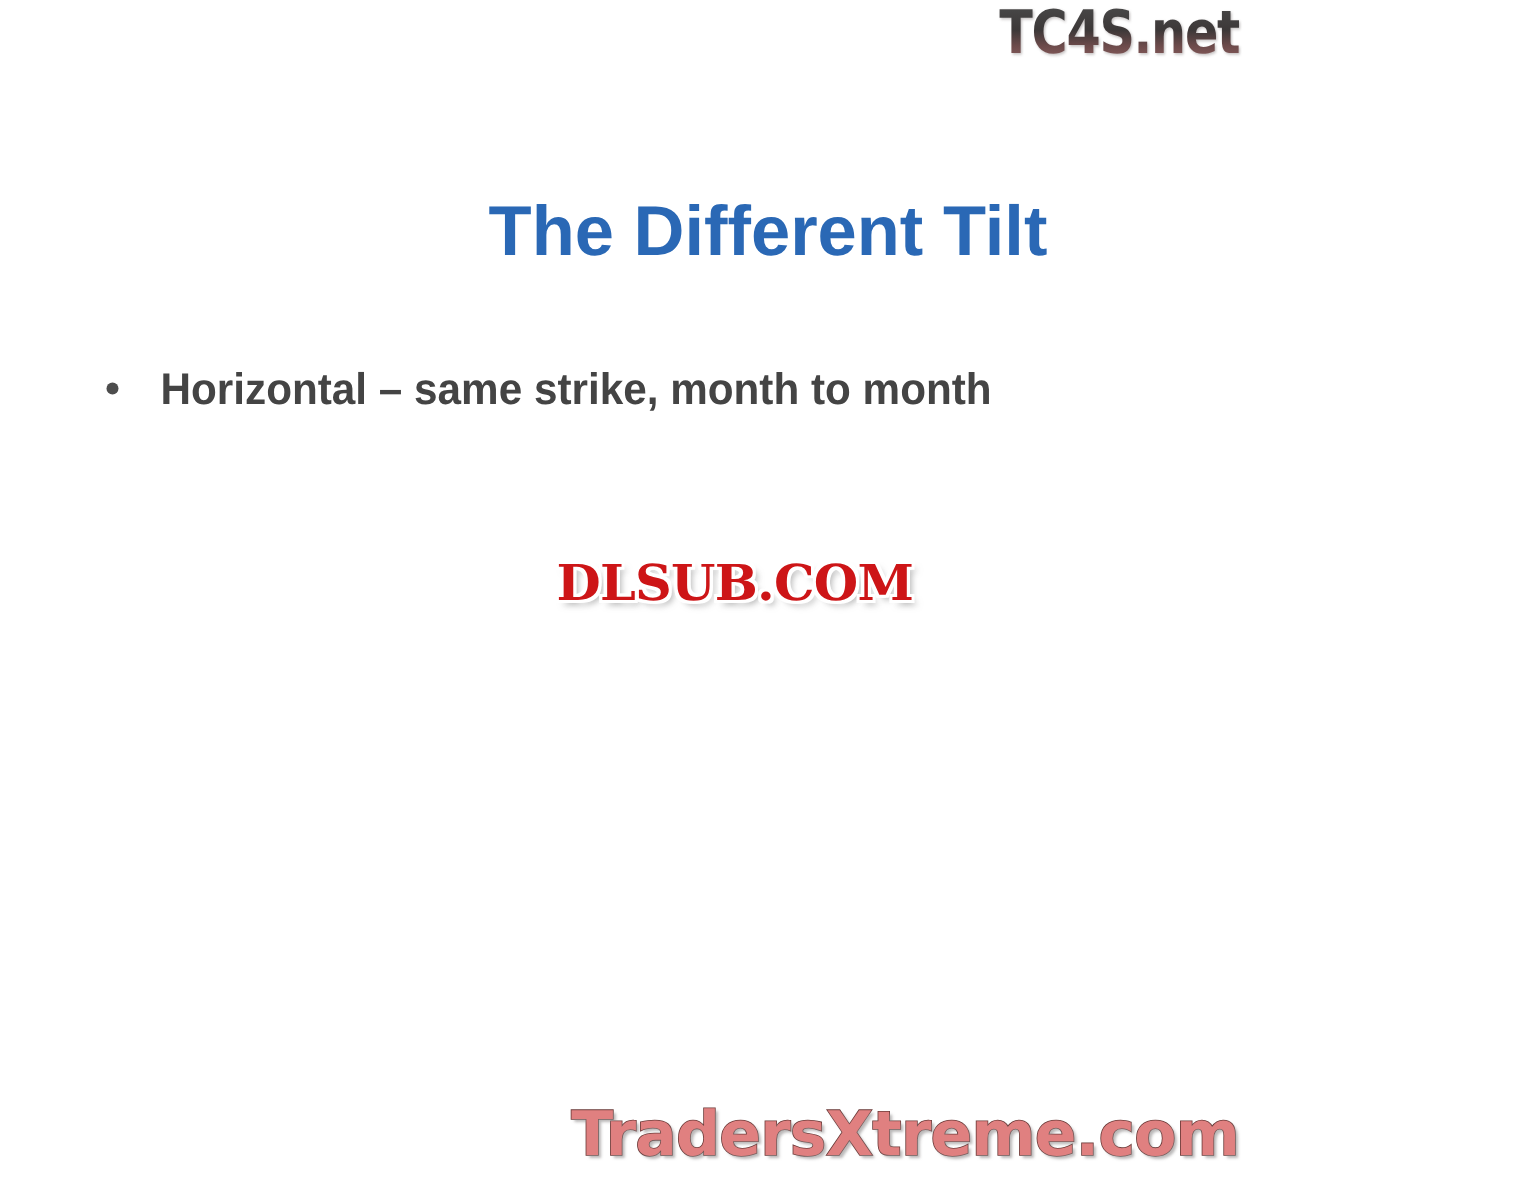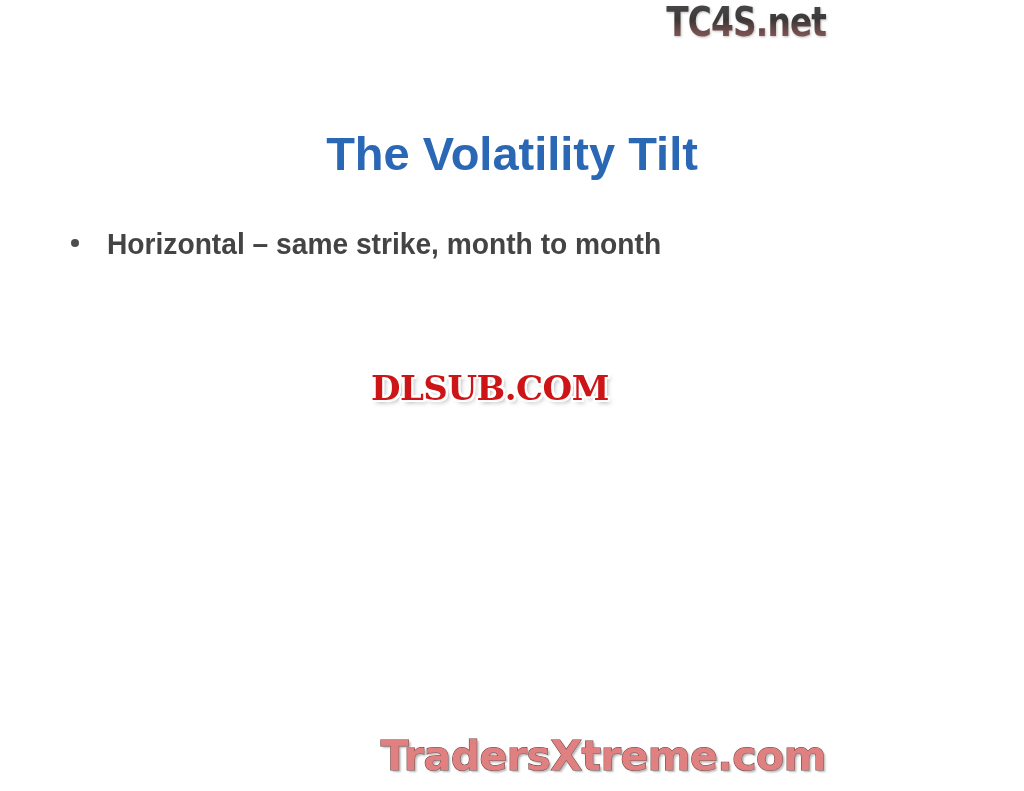--- a/index.html
+++ b/index.html
@@ -52,21 +52,21 @@
     font-weight: bold;
     font-size: 47px;
     line-height: 1.12;
     color: #2a68b5;
     letter-spacing: 0px;
   }
 
   
   .body-list {
     position: absolute;
-    top: 224px;
+    top: 240px;
     left: 62px;
     width: 920px;
     list-style: none;
     margin: 0;
     padding: 0;
     color: #444444;
     font-family: "Liberation Sans", sans-serif;
     font-weight: bold;
     font-size: 29.5px;
     line-height: 1.38;
@@ -135,21 +135,21 @@
     text-shadow: 2px 2px 2px rgba(130,125,125,0.55);
   }
 </style>
 </head>
 <body>
 
 <div class="slide">
 
   <div class="brand-tc4s">TC4S.net</div>
 
-  <div class="slide-title">The Volatility Tilt</div>
+  <div class="slide-title">The Different Tilt</div>
 
   <ul class="body-list">
     <li>
       <span class="bullet-dot"></span>
       <span class="bullet-text">Horizontal – same strike, month to month</span>
     </li>
   </ul>
 
   <div class="watermark-dlsub">DLSUB.COM</div>
 

